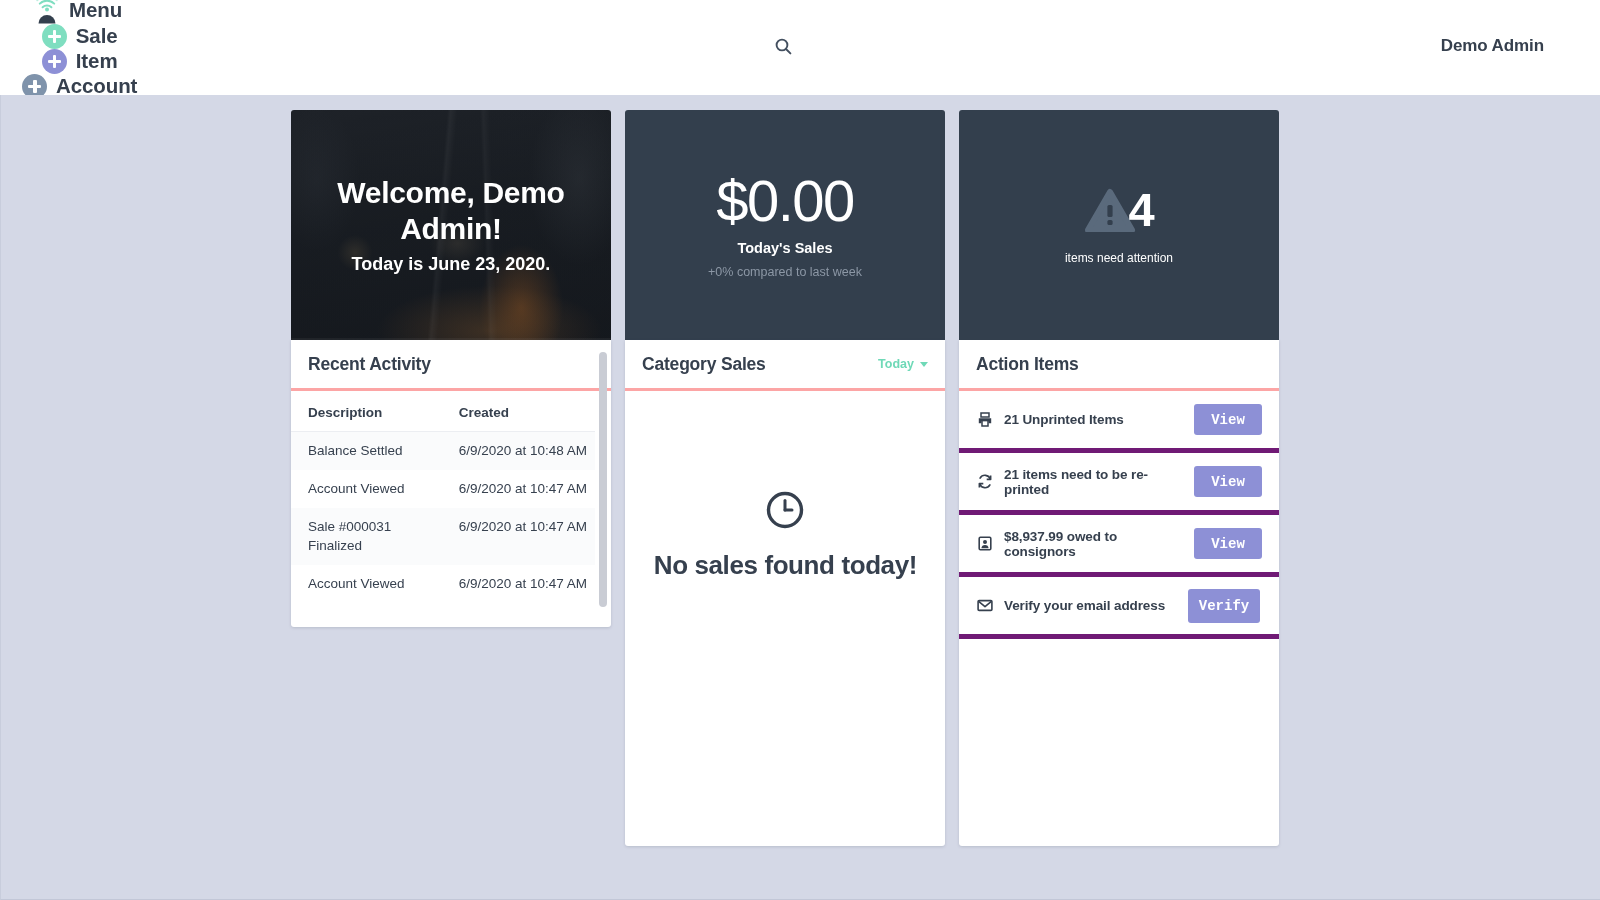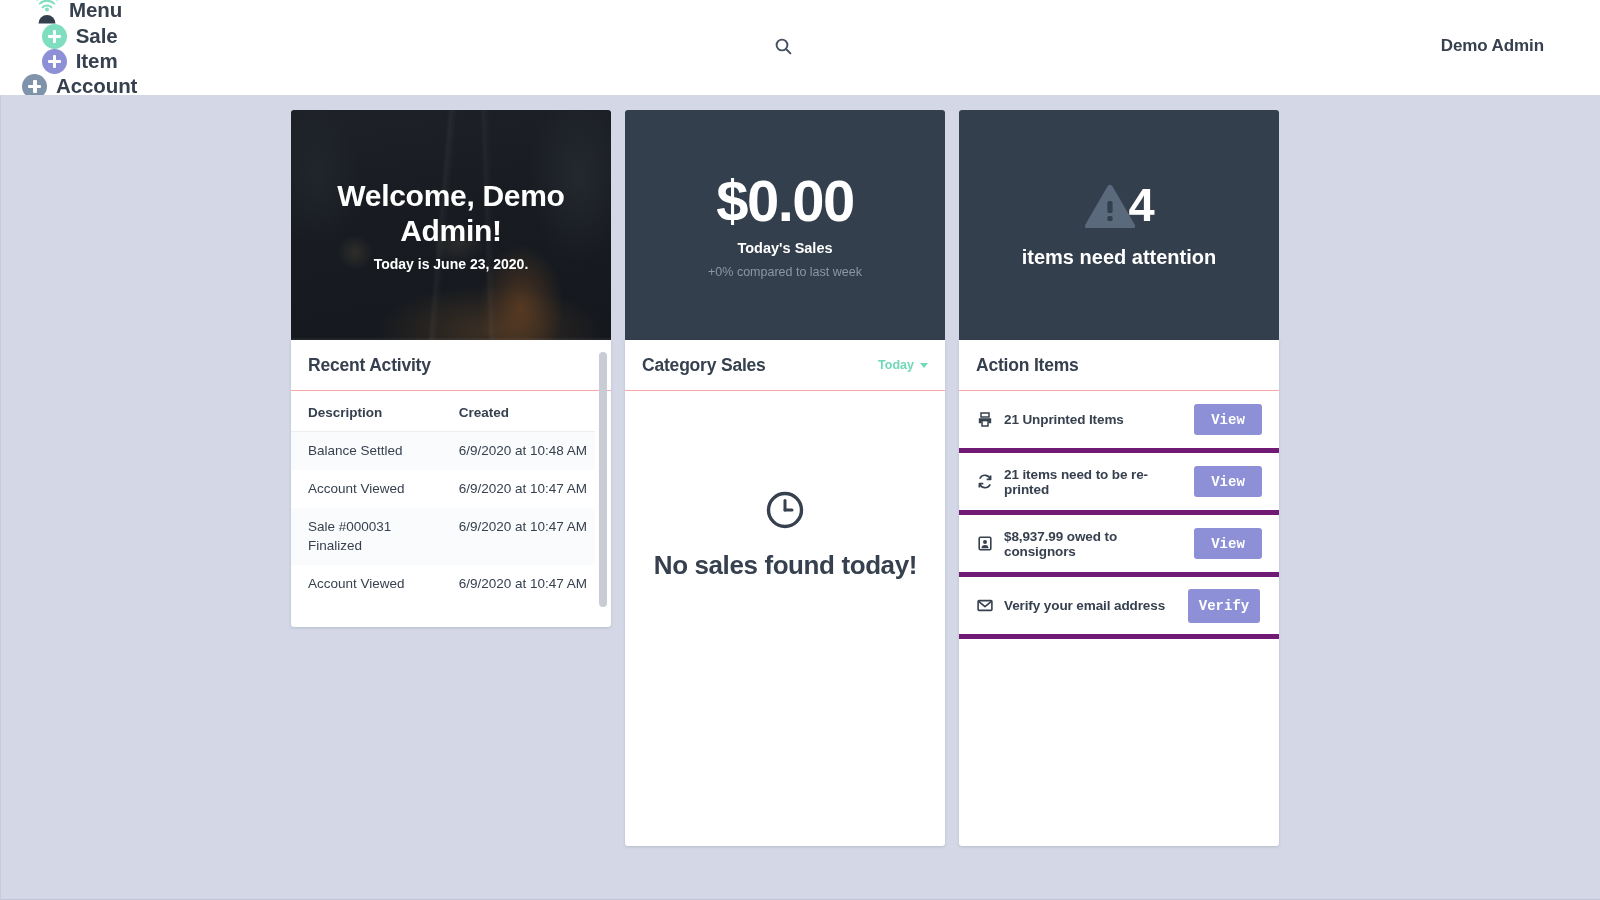--- a/index.html
+++ b/index.html
@@ -157,29 +157,29 @@
     font-size: 30px;
     font-weight: bold;
     color: #fff;
     line-height: 1.18;
     max-width: 250px;
     letter-spacing: -0.3px;
   }
   .hero-sub {
     position: relative;
     z-index: 2;
-    font-size: 14px;
+    font-size: 18px;
     font-weight: bold;
     color: #fff;
     margin-top: 8px;
   }
 
   .big-amount {
     font-size: 58px;
-    font-weight: bold;
+    font-weight: normal;
     color: #fff;
     line-height: 1;
     letter-spacing: -1.5px;
   }
   .amount-label {
     font-size: 14.5px;
     font-weight: bold;
     color: #fff;
     margin-top: 10px;
   }
@@ -197,38 +197,38 @@
   }
   .attn-num {
     font-size: 47px;
     font-weight: bold;
     color: #fff;
     line-height: 1;
     margin-left: -10px;
     letter-spacing: -1px;
   }
   .attn-label {
-    font-size: 20px;
-    font-weight: bold;
+    font-size: 12px;
+    font-weight: normal;
     color: #fff;
     margin-top: 18px;
   }
 
   
   .panel {
     background: #fff;
     box-shadow: 0 1px 3px rgba(60,70,90,0.18);
   }
 
   .panel-head {
     height: 51px;
     display: flex;
     align-items: center;
     padding: 12px 17px;
-    border-bottom: 1px solid #fca5a5;
+    border-bottom: 3px solid #fca5a5;
     justify-content: space-between;
   }
   .panel-title {
     font-size: 17.5px;
     font-weight: bold;
     color: #36404e;
     letter-spacing: -0.2px;
   }
   .panel-filter {
     display: flex;

